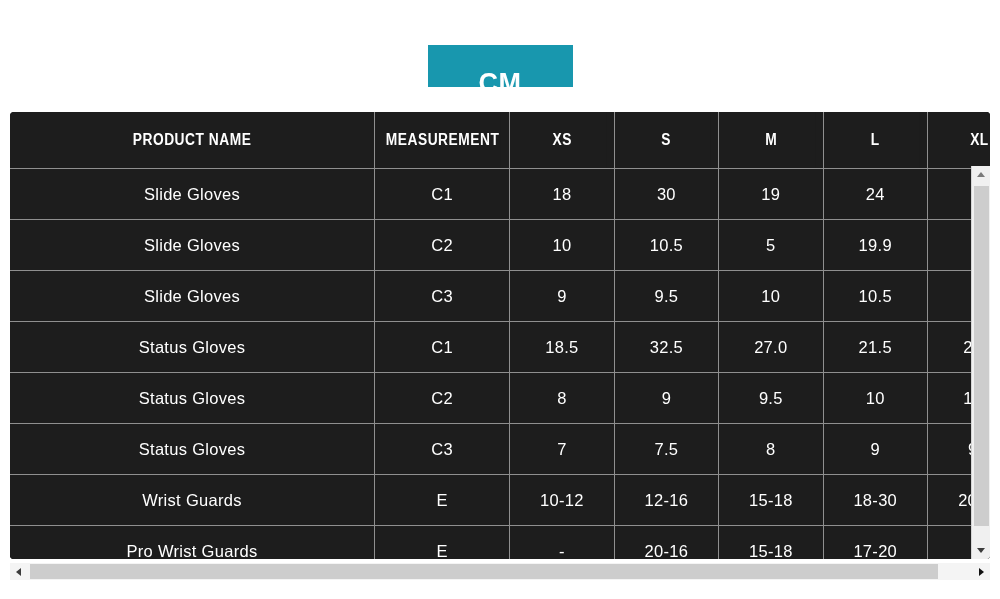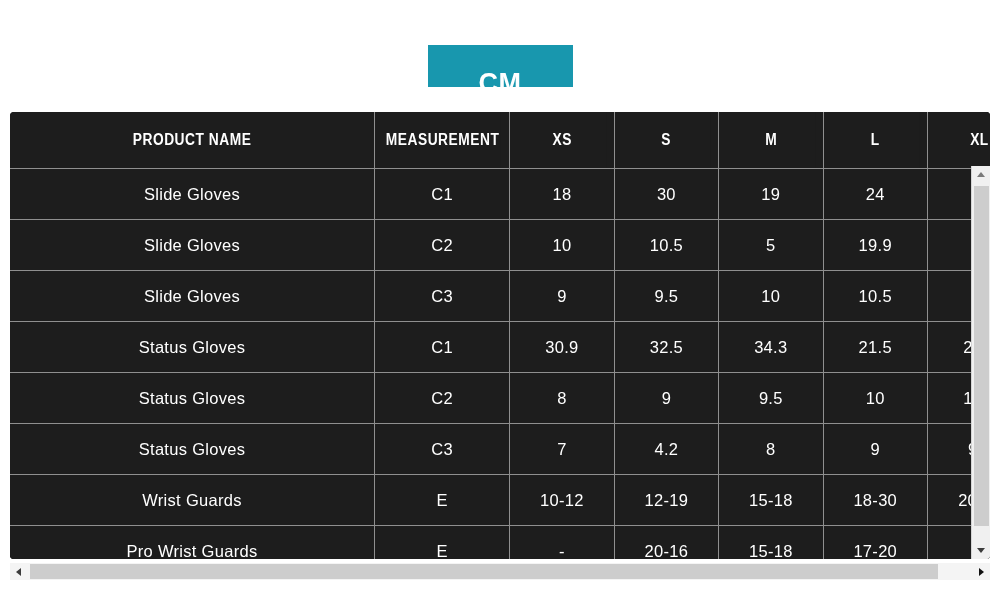--- a/index.html
+++ b/index.html
@@ -253,49 +253,49 @@
             <td>C3</td>
             <td>9</td>
             <td>9.5</td>
             <td>10</td>
             <td>10.5</td>
             <td>-</td>
           </tr>
           <tr>
             <td>Status Gloves</td>
             <td>C1</td>
-            <td>30.9</td>
+            <td>18.5</td>
             <td>32.5</td>
-            <td>34.3</td>
+            <td>27.0</td>
             <td>21.5</td>
             <td>23.5</td>
           </tr>
           <tr>
             <td>Status Gloves</td>
             <td>C2</td>
             <td>8</td>
             <td>9</td>
             <td>9.5</td>
             <td>10</td>
             <td>10.5</td>
           </tr>
           <tr>
             <td>Status Gloves</td>
             <td>C3</td>
             <td>7</td>
-            <td>4.2</td>
+            <td>7.5</td>
             <td>8</td>
             <td>9</td>
             <td>9.5</td>
           </tr>
           <tr>
             <td>Wrist Guards</td>
             <td>E</td>
             <td>10-12</td>
-            <td>12-19</td>
+            <td>12-16</td>
             <td>15-18</td>
             <td>18-30</td>
             <td>20-23</td>
           </tr>
           <tr>
             <td>Pro Wrist Guards</td>
             <td>E</td>
             <td>-</td>
             <td>20-16</td>
             <td>15-18</td>

